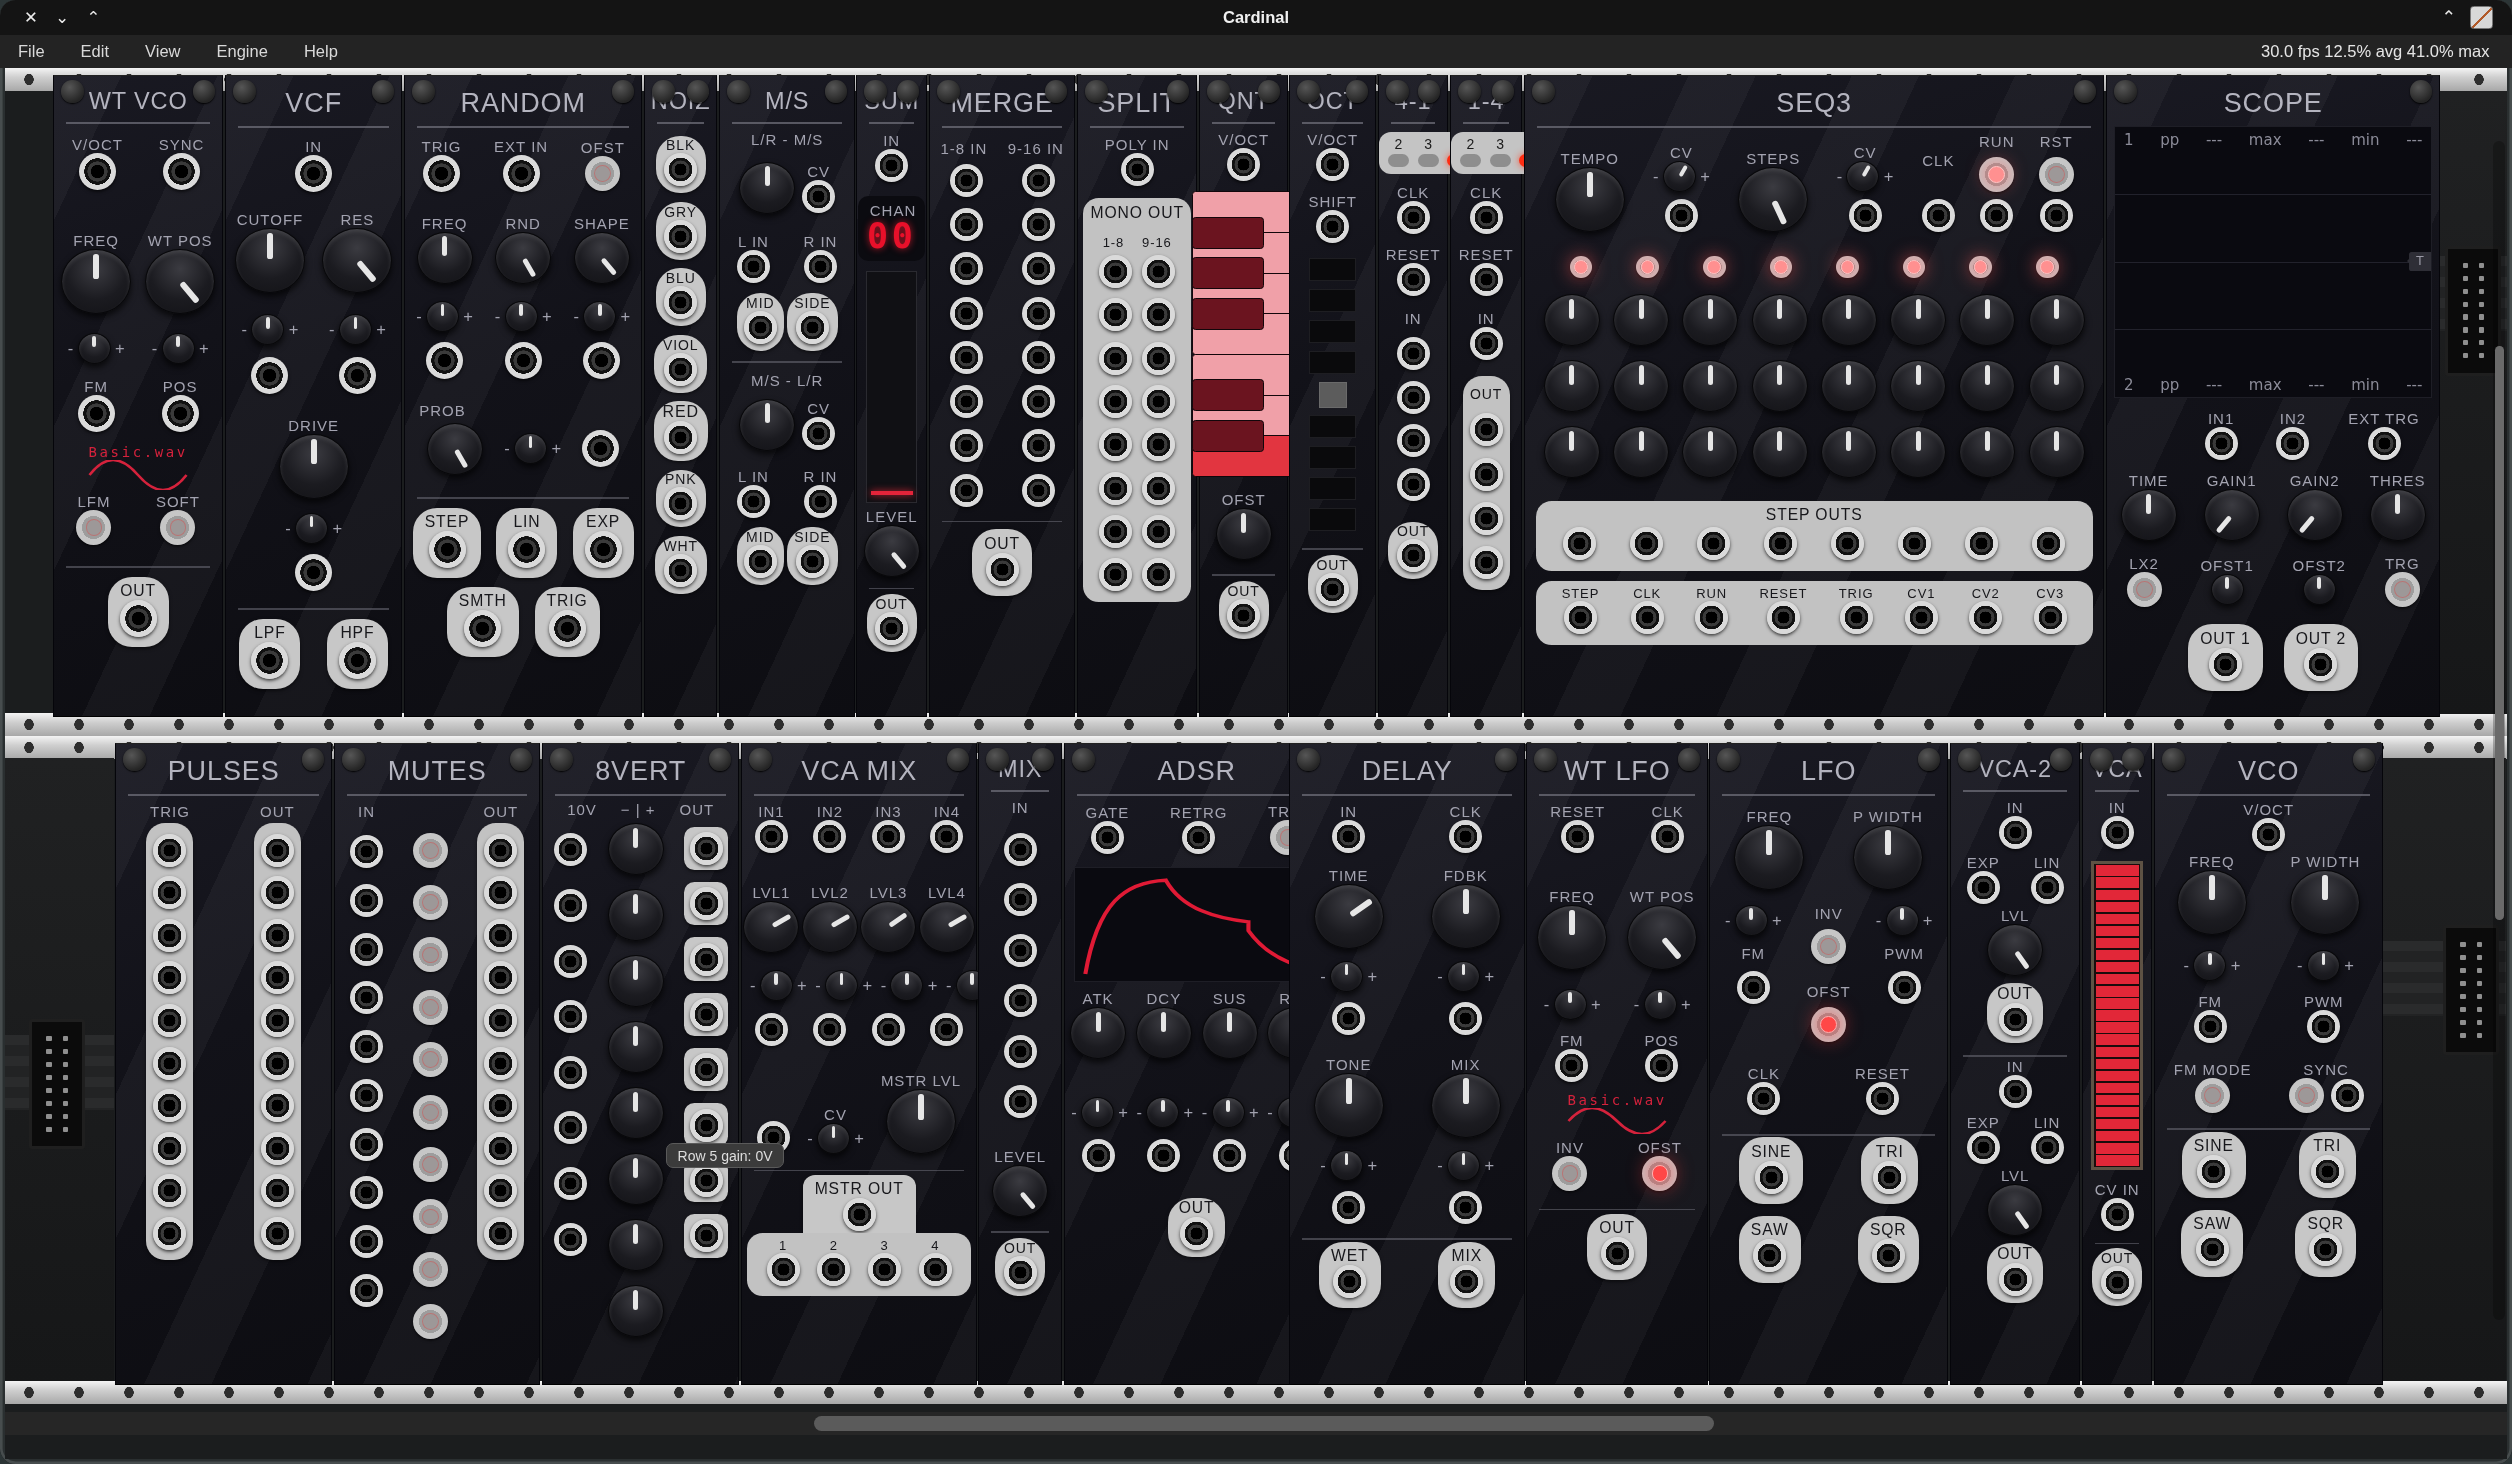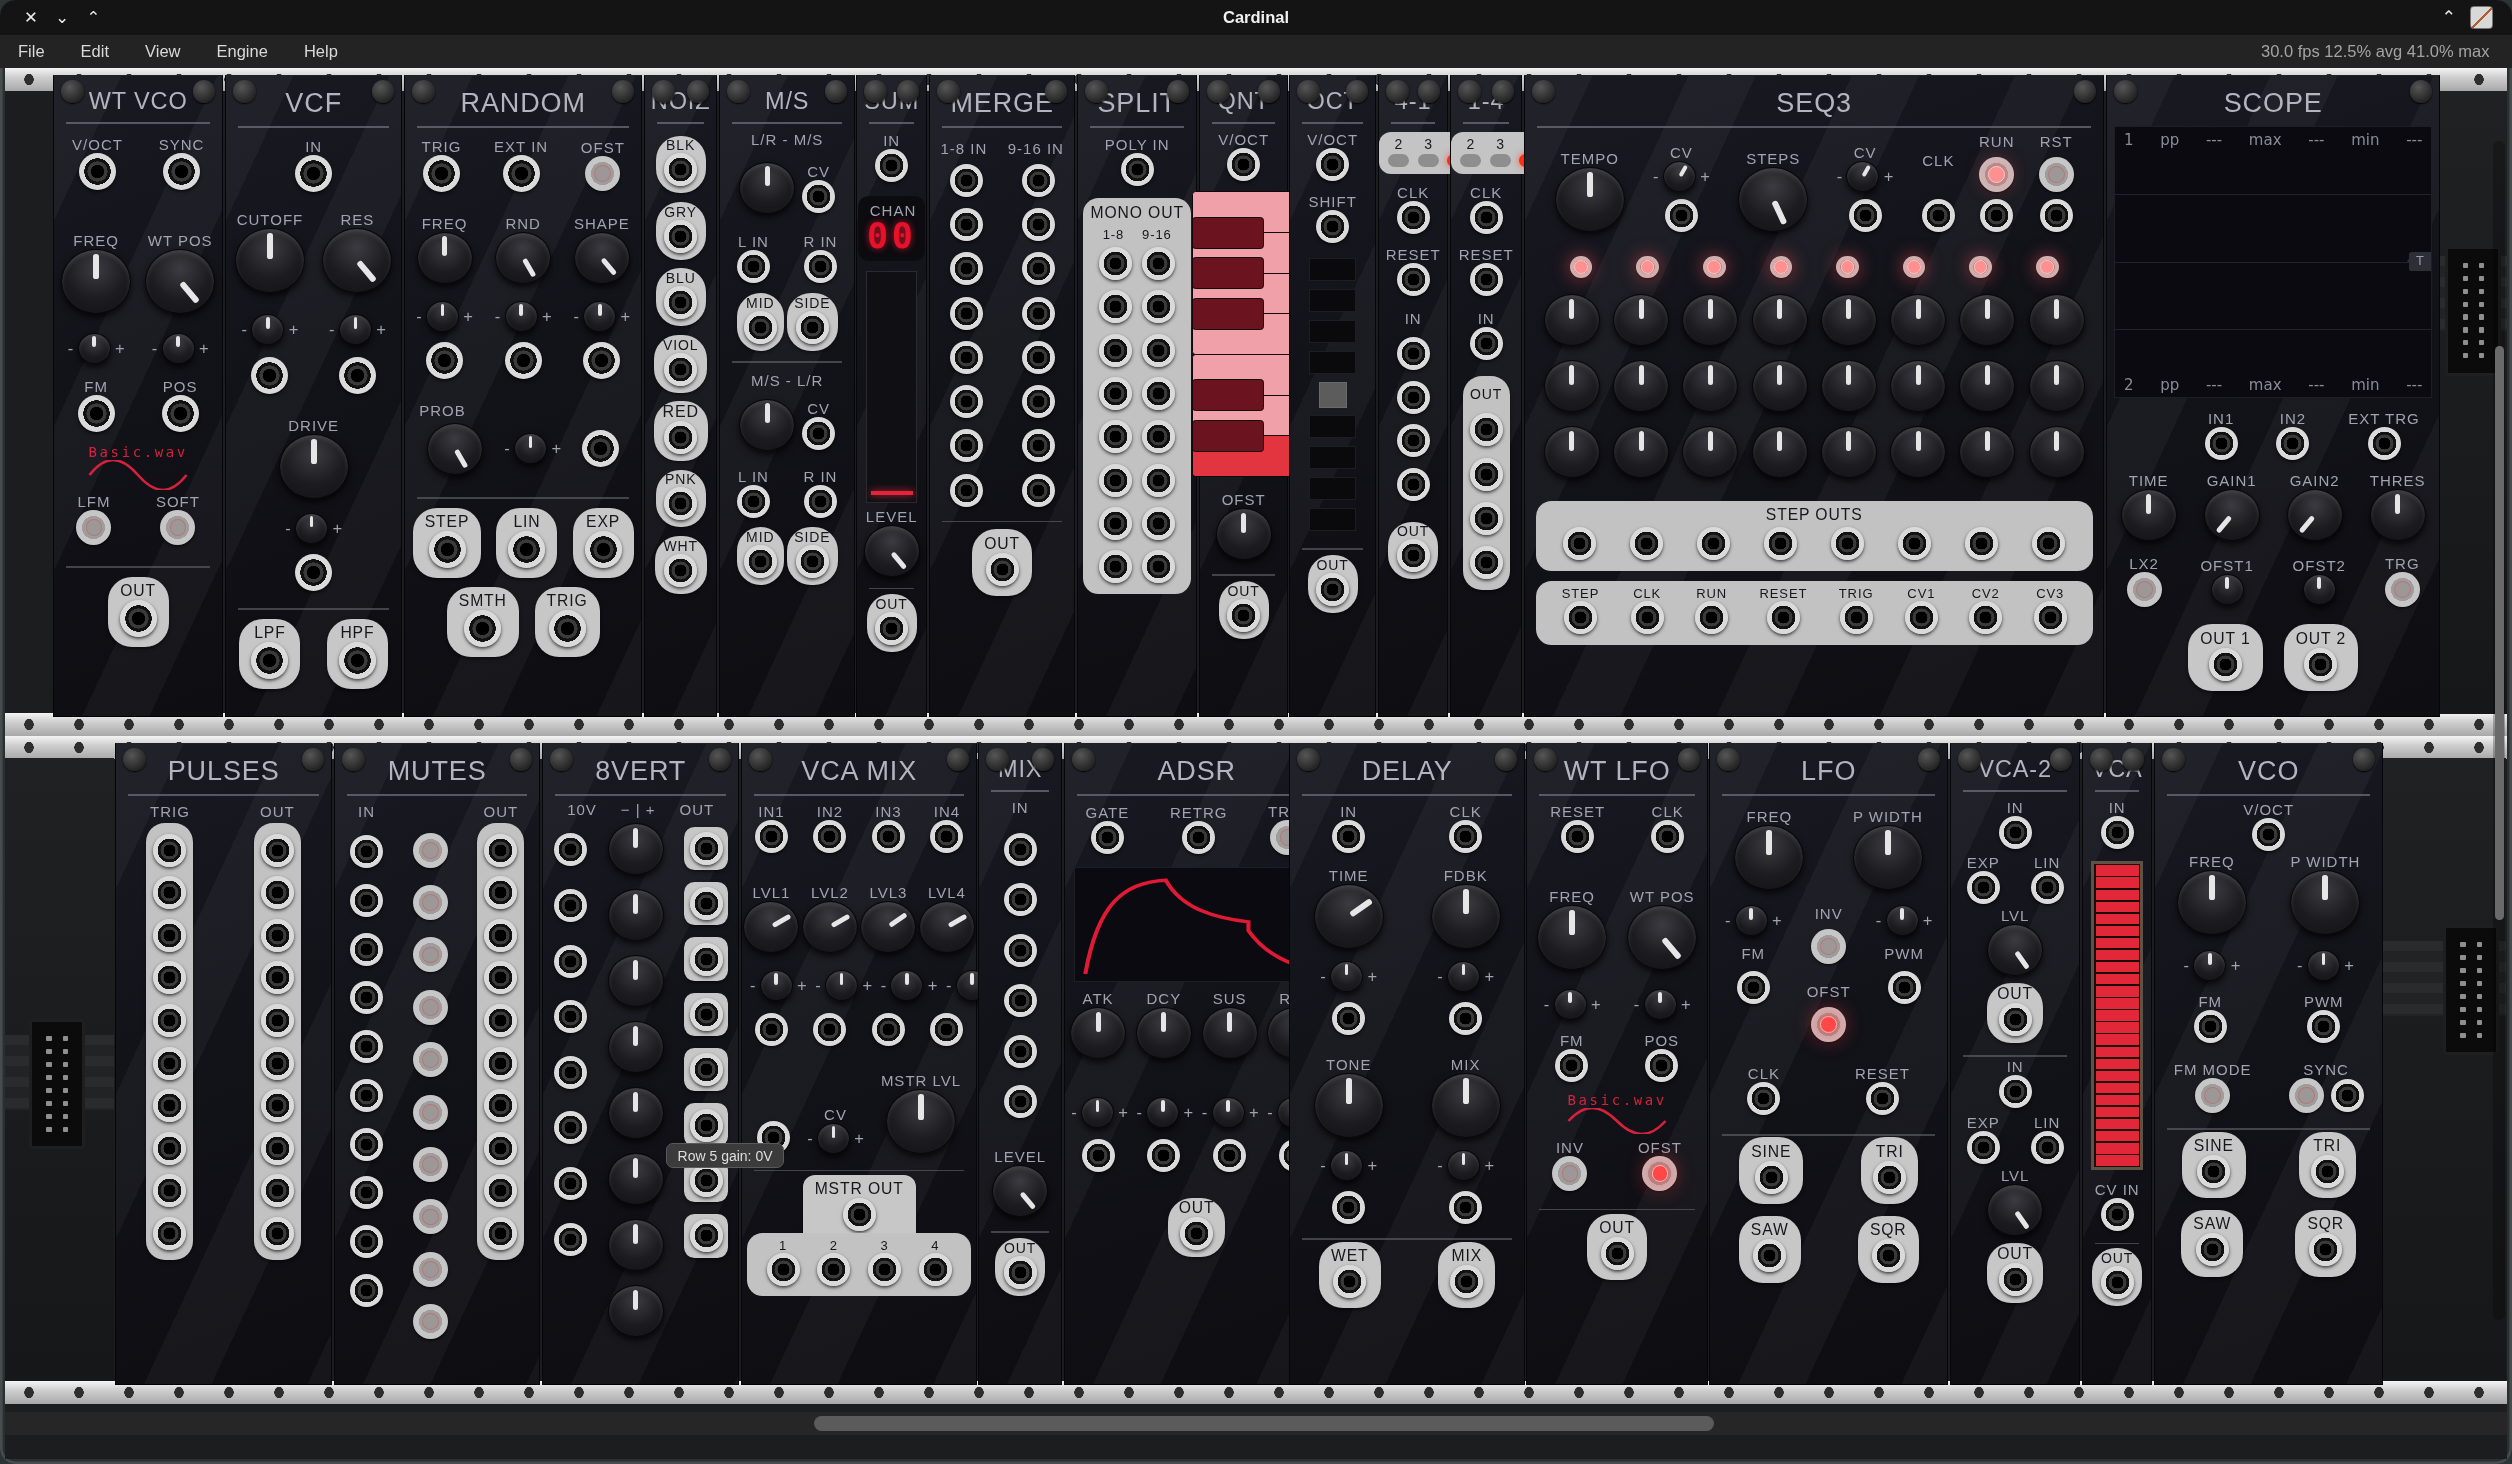--- a/index.html
+++ b/index.html
@@ -8,21 +8,21 @@
   
   .titlebar{position:absolute;top:0;left:0;right:0;height:35px;background:#141414;display:flex;align-items:center;color:#e3e3e3;z-index:50;}
   .wc{display:flex;gap:17.4px;margin-left:24px;font-size:16.5px;color:#ededed}
   .wc span{cursor:default}
   .wtitle{position:absolute;left:50%;transform:translateX(-50%);font-size:16.5px;font-weight:bold;color:#f0f0f0}
   .tricons{margin-left:auto;margin-right:19px;display:flex;gap:14px;align-items:center}
   .chev{font-size:17.4px;color:#e8e8e8}
   .shoticon{width:21px;height:21px;border-radius:3.5px;background:linear-gradient(135deg,#d8d8d8 48%,#b15a2a 48% 56%,#d8d8d8 56%);border:0.9px solid #777}
   .menubar{position:absolute;top:35px;left:0;right:0;height:33px;background:#232323;display:flex;align-items:center;color:#d9d9d9;font-size:16.5px;z-index:50;}
   .mi{padding:0 18px;}
-  .status{margin-left:auto;margin-right:22.6px;color:#a3a3a3;font-size:16.5px}
+  .status{margin-left:auto;margin-right:22.6px;color:#e5e5e5;font-size:16.5px}
   
   #rack{position:absolute;top:68px;left:5.2px;right:5.2px;bottom:5.2px;background:#1b1d1e;overflow:hidden}
   .rail{position:absolute;left:0;right:0;height:22.6px;background:linear-gradient(#f4f4f4,#cfcfcf 40%,#a8a8a8);z-index:1}
   .rail::after{content:"";position:absolute;inset:0;
      background-image:radial-gradient(ellipse 7.8px 9.6px at 24px 50%, #2e2e2e 58%, rgba(0,0,0,0) 62%);
      background-size:50px 100%;background-repeat:repeat-x}
   .side{position:absolute;background:linear-gradient(#202122,#161718);z-index:2}
   .bus{position:absolute;left:0;right:0;height:75px;background:repeating-linear-gradient(#2a2b2c 0 10.4px,#222324 10.4px 21px)}
   .ribbon{position:absolute;width:56px;height:130px;background:#0b0b0b;border:3.5px solid #1f1f1f;border-radius:3.5px;display:grid;grid-template-columns:1fr 1fr;align-items:center;justify-items:center;padding:10.4px 8.7px;box-sizing:border-box}
   .ribbon i{width:5.2px;height:5.2px;background:#8f8f8f;display:block;border-radius:0.9px}
@@ -600,21 +600,21 @@
 
     <div class="m" style="left:1072px;top:7px;width:120px">
       <div class="t">SPLIT</div>
         <div class="tline"></div>
       <div class="c" style="margin-top:8.7px">
           <span class="lbl">POLY IN</span>
           <div class="p sm"></div>
         </div>
       <div class="lbar" style="margin:12px 5.2px 0 5.2px">
         <span class="blbl">MONO OUT</span>
-        <div class="r" style="width:100%;margin-top:5px">
+        <div class="r" style="width:100%;margin-top:13px">
           <span class="blbl" style="font-size:13px">1-8</span>
           <span class="blbl" style="font-size:13px">9-16</span>
         </div>
         <div class="r" style="width:100%;margin-top:5.2px">
           <div class="c" style="gap:10.4px">
             <div class="p sm"></div>
               <div class="p sm"></div>
               <div class="p sm"></div>
               <div class="p sm"></div>
               <div class="p sm"></div>

